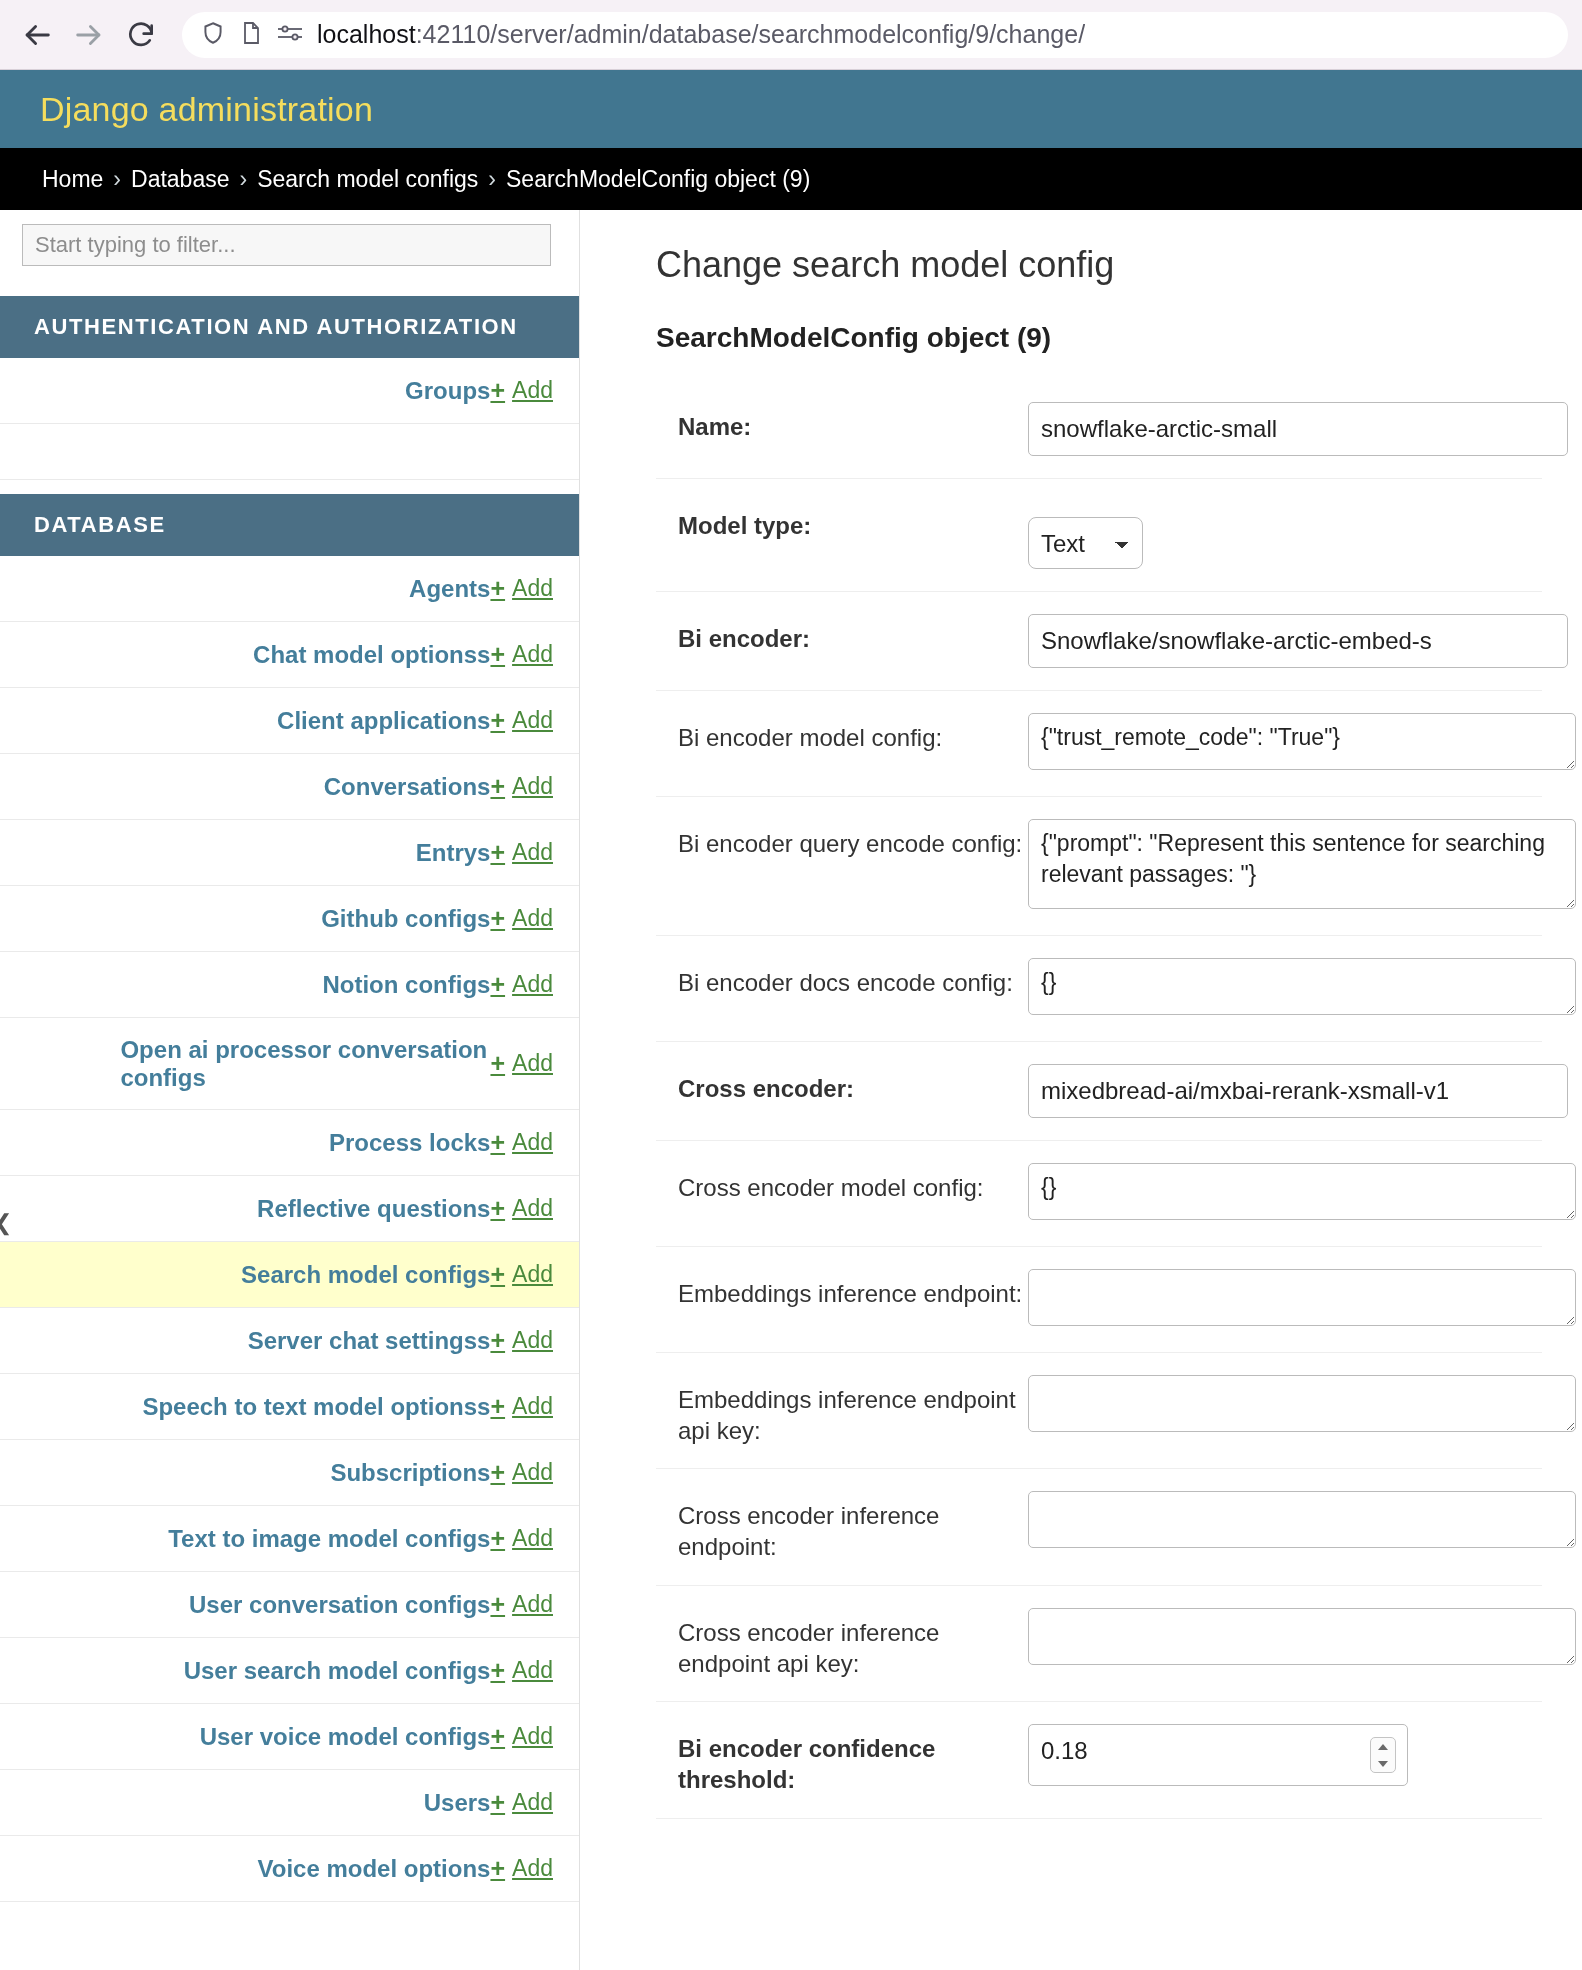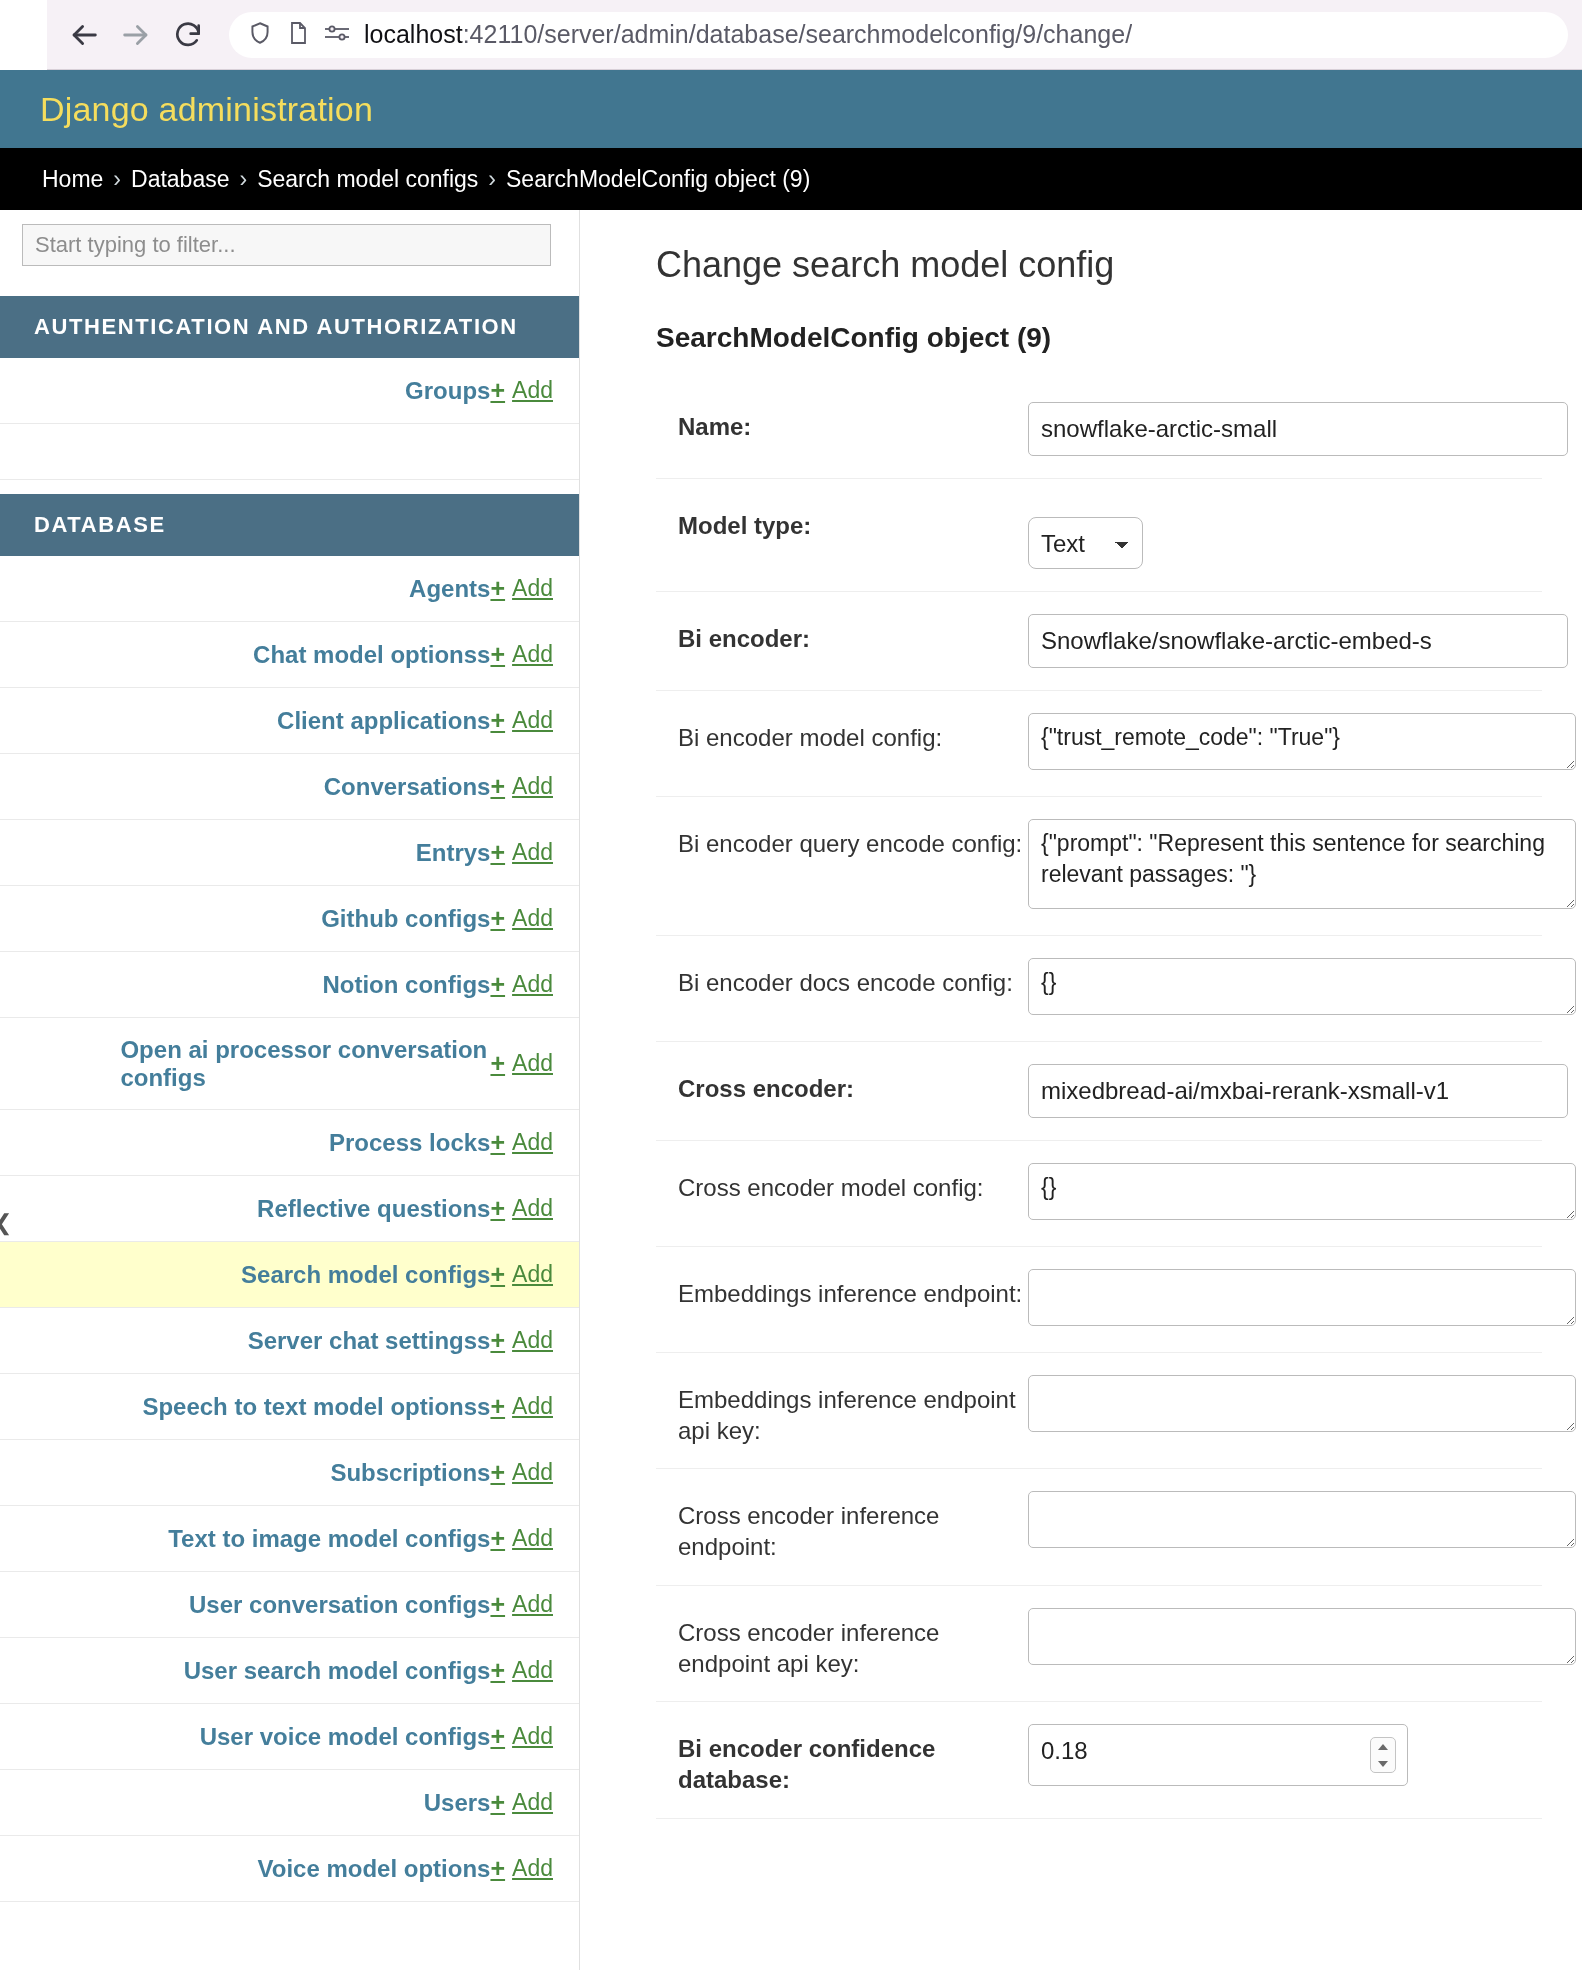--- a/index.html
+++ b/index.html
@@ -12,21 +12,20 @@
   }
 
   
   .browser-bar {
     height: 70px;
     background: #f6f1f6;
     display: flex;
     align-items: center;
     padding: 0 14px;
     border-bottom: 1px solid #d8d0d8;
-    margin-left: 47px;
   }
   .nav-btn {
     width: 46px; height: 46px;
     display: flex; align-items: center; justify-content: center;
     margin-right: 6px;
     border-radius: 50%;
   }
   .nav-btn svg { display: block; }
   .url-box {
     flex: 1;
@@ -523,21 +522,21 @@
         </div>
         <div class="form-row">
           <div class="label">Cross encoder inference endpoint:</div>
           <div class="field"><textarea class="area-input" rows="1" style="height: 57px;"></textarea></div>
         </div>
         <div class="form-row">
           <div class="label">Cross encoder inference endpoint api key:</div>
           <div class="field"><textarea class="area-input" rows="1" style="height: 57px;"></textarea></div>
         </div>
         <div class="form-row">
-          <div class="label bold">Bi encoder confidence database:</div>
+          <div class="label bold">Bi encoder confidence threshold:</div>
           <div class="field">
             <div class="num-wrap"><input type="text" class="num-input" value="0.18" style=""><div class="spinner">
                 <i class="up"></i>
                 <i class="dn"></i>
               </div></div>
           </div>
         </div>
       </div>
   </div>
 </div>

